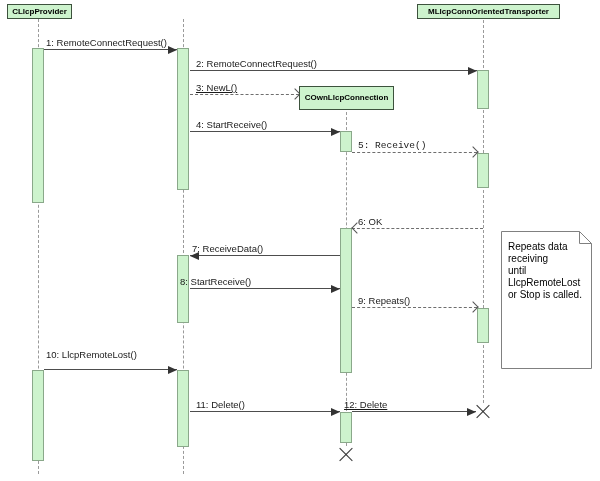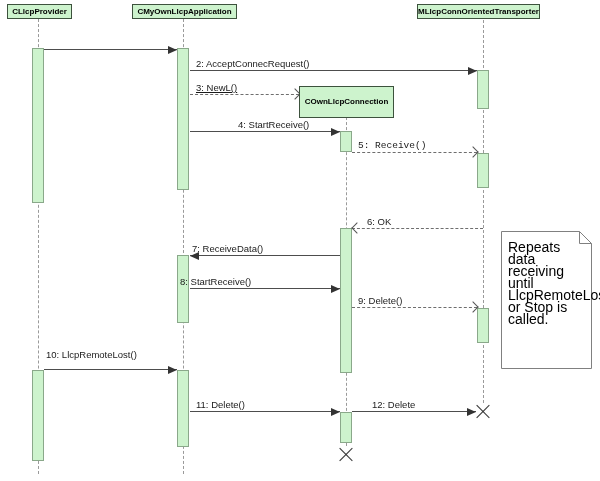--- a/index.html
+++ b/index.html
@@ -24,21 +24,21 @@
   .cw{position:absolute;width:7px;height:7px;border-bottom:1px solid #555;border-left:1px solid #555;transform:rotate(45deg);z-index:5;}
   
   .mlabel{position:absolute;font-size:9.5px;line-height:10px;color:#1a1a1a;white-space:nowrap;z-index:6;}
   
   .xmark{position:absolute;width:18px;height:18px;z-index:6;}
   .xmark::before,.xmark::after{content:"";position:absolute;left:0;top:8.5px;width:18px;height:1px;background:#333;}
   .xmark::before{transform:rotate(45deg);}
   .xmark::after{transform:rotate(-45deg);}
   
   .note-svg{position:absolute;z-index:2;}
-  .note-text{position:absolute;font-size:14px;line-height:12px;color:#000;z-index:3;}
+  .note-text{position:absolute;font-size:10px;line-height:12px;color:#000;z-index:3;}
 </style>
 </head>
 <body>
 
 <div id="canvas">
 
   <div class="life" style="left:38px;top:19px;height:455px;"></div>
   <div class="life" style="left:183px;top:19px;height:455px;"></div>
   <div class="life" style="left:346px;top:102px;height:344px;"></div>
   <div class="life" style="left:483px;top:20px;height:383px;"></div>
@@ -61,73 +61,71 @@
   <div class="act" style="left:340px;top:131px;height:21px;"></div>
   <div class="act" style="left:340px;top:228px;height:145px;"></div>
   <div class="act" style="left:340px;top:412px;height:31px;"></div>
   <div class="act" style="left:477px;top:70px;height:39px;"></div>
   <div class="act" style="left:477px;top:153px;height:35px;"></div>
   <div class="act" style="left:477px;top:308px;height:35px;"></div>
 
   <div class="hdr" style="left:7px;top:4px;width:65px;height:15px;">
     <span>CLlcpProvider</span>
   </div>
-  <div class="hdr" style="left:132px;top:4px;width:105px;height:15px;">
-    <span>CMyOwnLlcpApplication</span>
-  </div>
-  <div class="hdr" style="left:417px;top:4px;width:123px;height:15px;">
+  <div class="hdr" style="left:417px;top:4px;width:143px;height:15px;">
     <span>MLlcpConnOrientedTransporter</span>
   </div>
-  <div class="hdr" style="left:299px;top:86px;width:95px;height:32px;">
+  <div class="hdr" style="left:299px;top:86px;width:95px;height:24px;">
     <span>COwnLlcpConnection</span>
   </div>
 
   <div class="ln" style="left:44px;top:49px;width:133px;"></div>
   <div class="ar" style="left:168px;top:46px;"></div>
+  <div class="mlabel" style="left:46px;top:38px;">1: RemoteConnectRequest()</div>
 
   <div class="ln" style="left:190px;top:70px;width:287px;"></div>
   <div class="ar" style="left:468px;top:67px;"></div>
-  <div class="mlabel" style="left:196px;top:59px;">2: AcceptConnecRequest()</div>
+  <div class="mlabel" style="left:196px;top:59px;">2: RemoteConnectRequest()</div>
 
   <div class="lnd" style="left:190px;top:94px;width:109px;"></div>
   <div class="ce" style="left:291px;top:90px;"></div>
   <div class="mlabel" style="left:196px;top:83px;text-decoration:underline;">3: NewL()</div>
 
   <div class="ln" style="left:190px;top:131px;width:150px;"></div>
   <div class="ar" style="left:331px;top:128px;"></div>
-  <div class="mlabel" style="left:196px;top:120px;margin-left:42px;">4: StartReceive()</div>
+  <div class="mlabel" style="left:196px;top:120px;">4: StartReceive()</div>
 
   <div class="lnd" style="left:352px;top:152px;width:125px;"></div>
   <div class="ce" style="left:469px;top:148px;"></div>
   <div class="mlabel" style="left:358px;top:141px;font-family:Liberation Mono, monospace;">5: Receive()</div>
 
   <div class="lnd" style="left:352px;top:228px;width:131px;"></div>
   <div class="cw" style="left:353px;top:224px;"></div>
-  <div class="mlabel" style="left:358px;top:217px;margin-left:9px;">6: OK</div>
+  <div class="mlabel" style="left:358px;top:217px;">6: OK</div>
 
   <div class="ln" style="left:190px;top:255px;width:150px;"></div>
   <div class="al" style="left:190px;top:252px;"></div>
   <div class="mlabel" style="left:192px;top:244px;text-align:center;">7: ReceiveData()</div>
 
   <div class="ln" style="left:190px;top:288px;width:150px;"></div>
   <div class="ar" style="left:331px;top:285px;"></div>
   <div class="mlabel" style="left:180px;top:277px;">8: StartReceive()</div>
 
   <div class="lnd" style="left:352px;top:307px;width:125px;"></div>
   <div class="ce" style="left:469px;top:303px;"></div>
-  <div class="mlabel" style="left:358px;top:296px;">9: Delete()</div>
+  <div class="mlabel" style="left:358px;top:296px;">9: Repeats()</div>
 
   <div class="ln" style="left:44px;top:369px;width:133px;"></div>
   <div class="ar" style="left:168px;top:366px;"></div>
   <div class="mlabel" style="left:46px;top:350px;">10: LlcpRemoteLost()</div>
 
   <div class="ln" style="left:190px;top:411px;width:150px;"></div>
   <div class="ar" style="left:331px;top:408px;"></div>
   <div class="mlabel" style="left:196px;top:400px;">11: Delete()</div>
 
   <div class="ln" style="left:352px;top:411px;width:124px;"></div>
   <div class="ar" style="left:467px;top:408px;"></div>
-  <div class="mlabel" style="left:372px;top:400px;">12: Delete</div>
+  <div class="mlabel" style="left:344px;top:400px;text-decoration:underline;">12: Delete</div>
 
   <div class="xmark" style="left:474px;top:402px;"></div>
   <div class="xmark" style="left:337px;top:445px;"></div>
 
 </div>
 
 </body></html>

